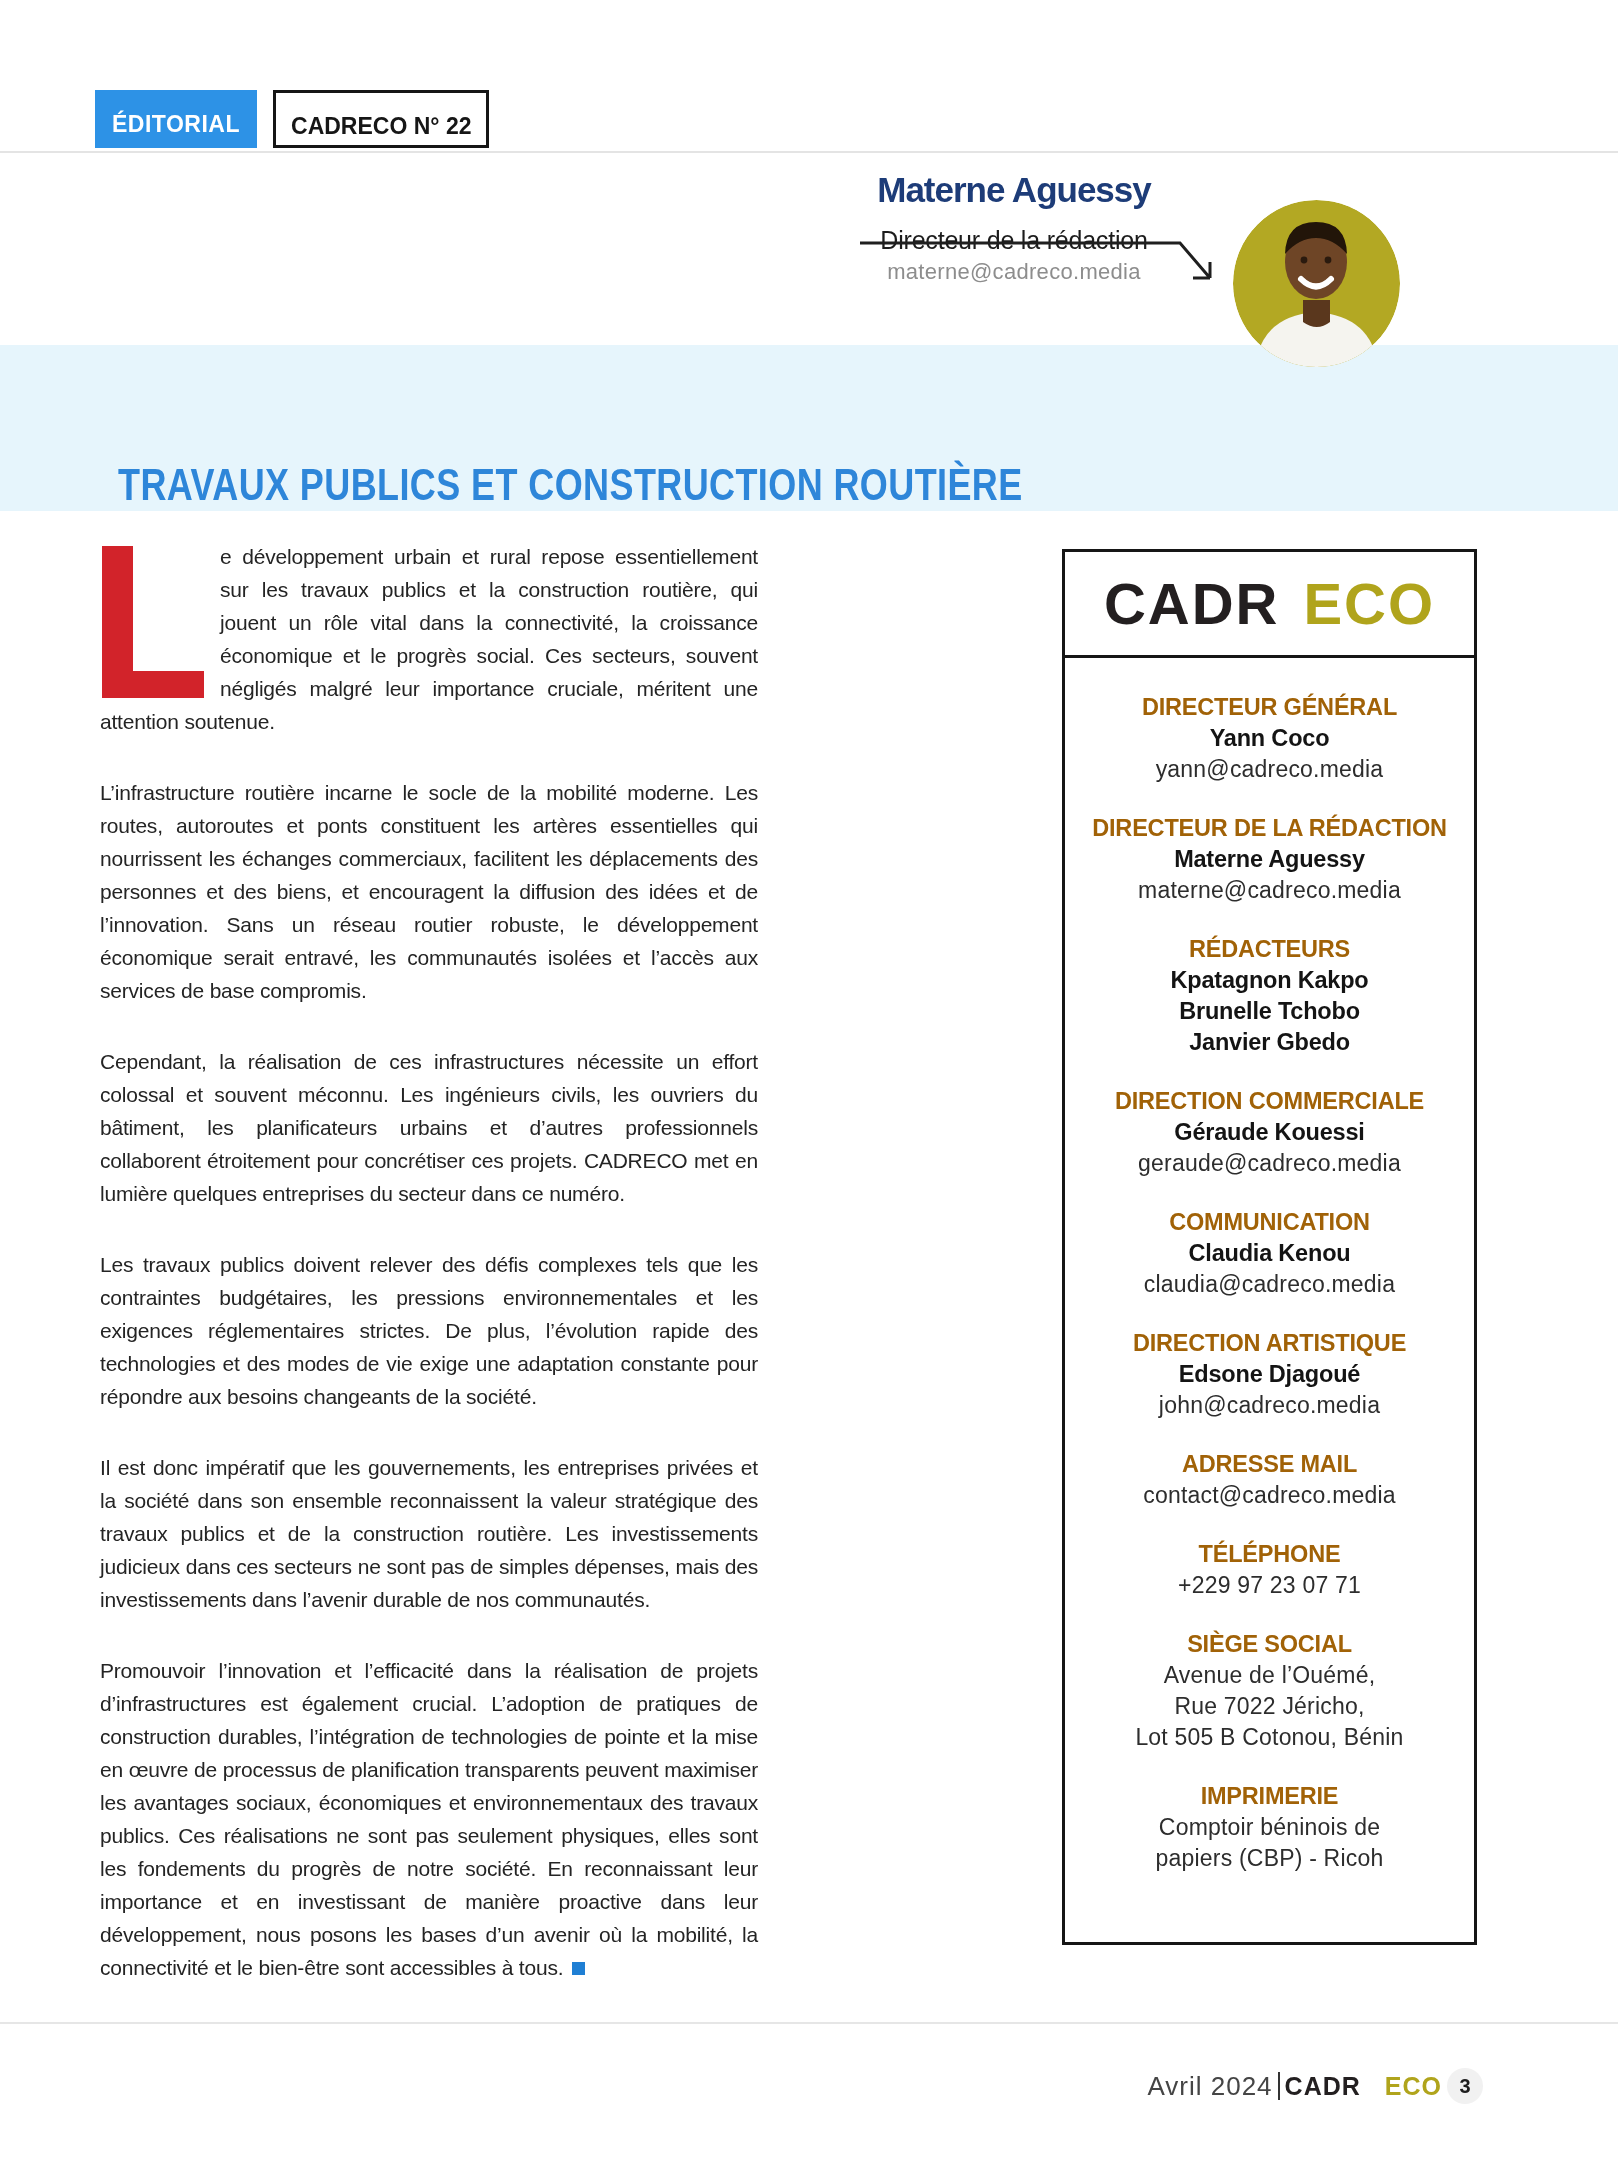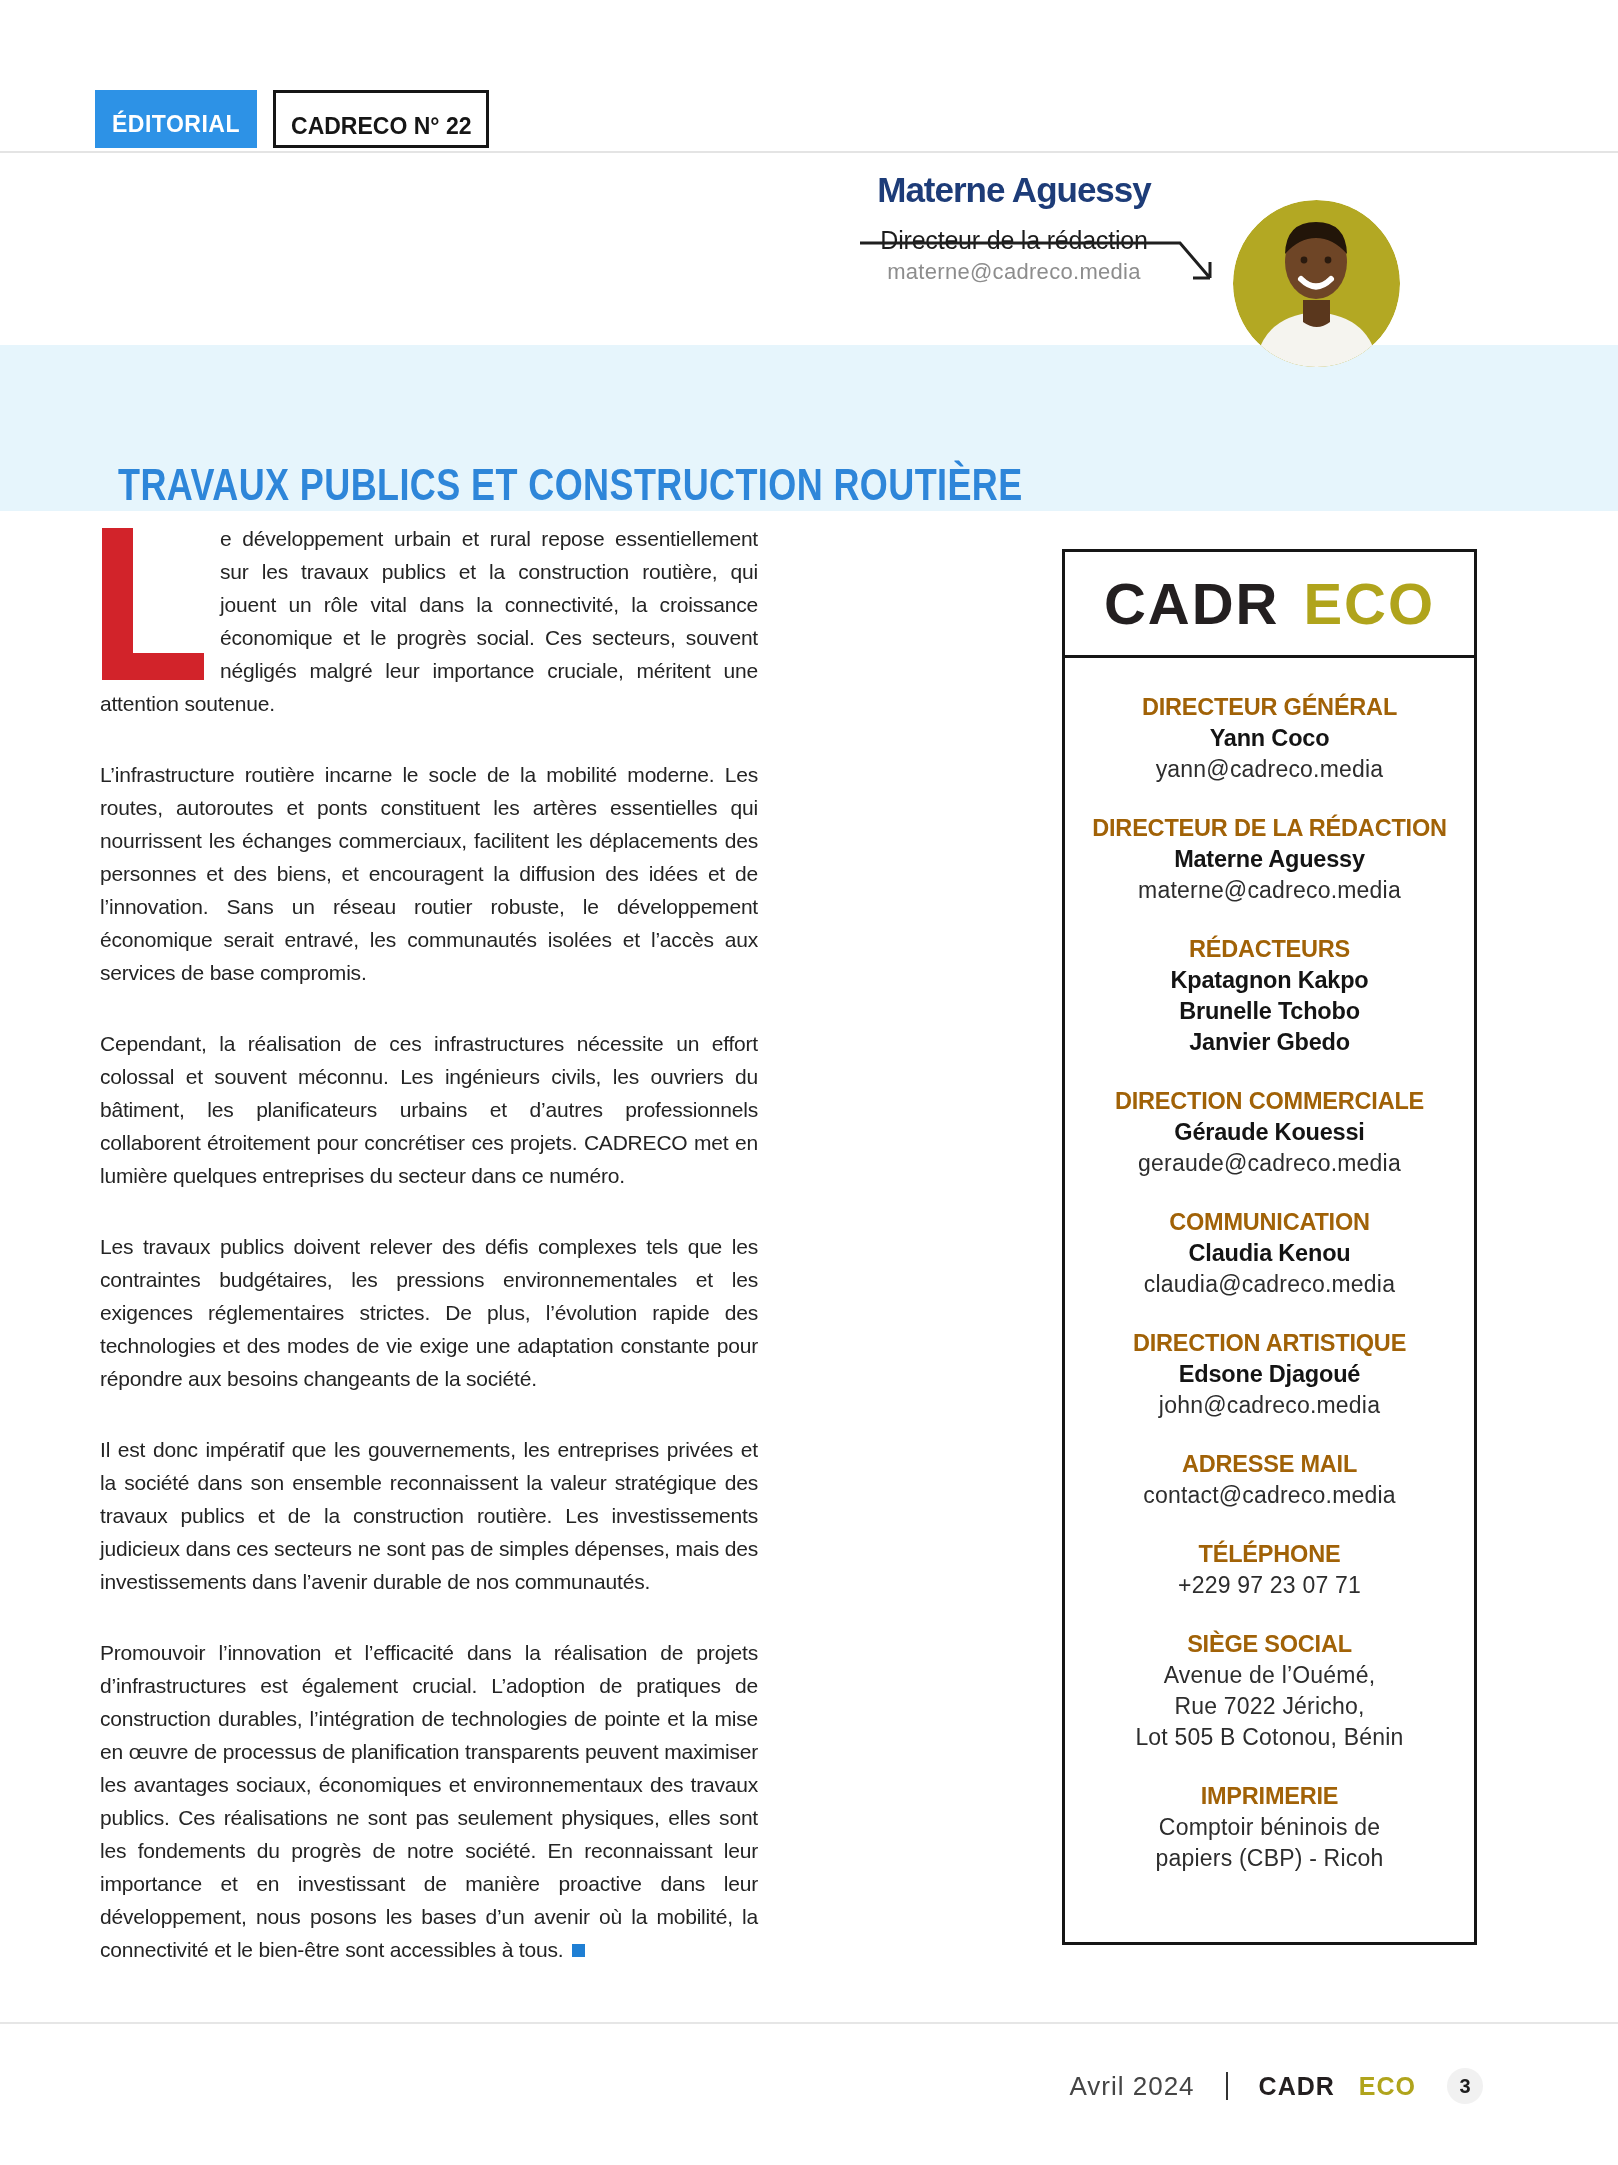--- a/index.html
+++ b/index.html
@@ -45,21 +45,21 @@
     position:absolute;left:0;top:345px;width:1618px;height:166px;
     background:#e6f5fc;display:flex;align-items:flex-end;
   }
   .headline{
     margin:0 0 0 118px;font-size:45px;font-weight:bold;color:#2e86d9;
     letter-spacing:.5px;white-space:nowrap;transform:scaleX(.8);transform-origin:left center;
   }
 
   
   .article{
-    position:absolute;left:100px;top:522px;width:658px;
+    position:absolute;left:100px;top:540px;width:658px;
     font-size:21px;line-height:33px;letter-spacing:-.2px;
     text-align:justify;color:#242424;
   }
   .article p{margin:0 0 38px 0;}
   .dropcap{
     float:left;width:102px;height:152px;margin:6px 16px 6px 2px;position:relative;
   }
   .dropcap .bar-v{position:absolute;left:0;top:0;width:31px;height:152px;background:#d2232a;}
   .dropcap .bar-h{position:absolute;left:0;bottom:0;width:102px;height:27px;background:#d2232a;}
   .endmark{
@@ -83,21 +83,21 @@
   }
   .mast-section{line-height:31px;}
   .mast-title{font-size:23.5px;font-weight:bold;color:#a16207;letter-spacing:-.2px;}
   .mast-name{font-size:23.5px;font-weight:bold;color:#141414;letter-spacing:-.2px;}
   .mast-line{font-size:23px;font-weight:400;color:#2d2d2d;letter-spacing:.2px;}
 
   
   .footer-rule{position:absolute;left:0;top:2022px;width:1618px;height:2px;background:#e6e6e6;}
   .footer{
     position:absolute;top:2066px;right:135px;height:40px;
-    display:flex;align-items:center;gap:31px;
+    display:flex;align-items:center;gap:5px;
   }
   .footer-date{font-size:26px;font-weight:400;color:#454545;letter-spacing:1px;}
   .footer-sep{width:2px;height:28px;background:#333333;}
   .footer-brand{font-size:25px;font-weight:bold;letter-spacing:1px;white-space:nowrap;}
   .footer-page{
     width:36px;height:36px;border-radius:50%;background:#f1f1f1;
     display:flex;align-items:center;justify-content:center;
     font-size:20px;font-weight:bold;color:#1d1d1d;
   }
 </style>

